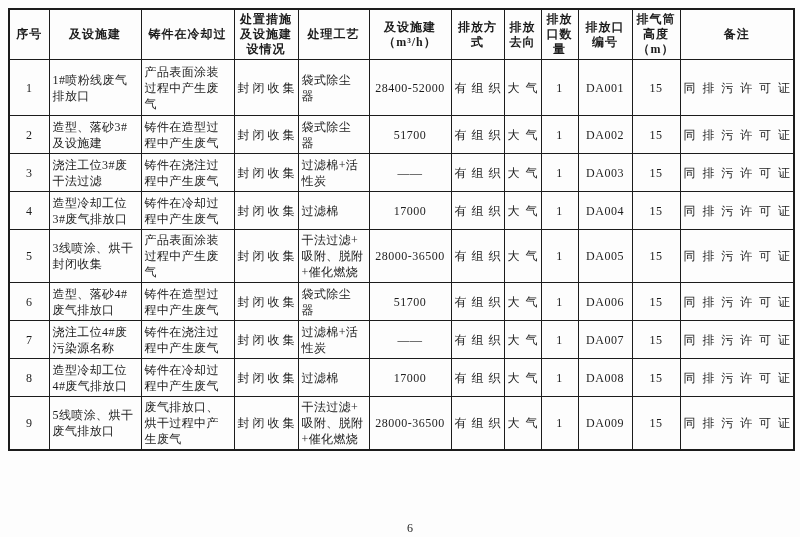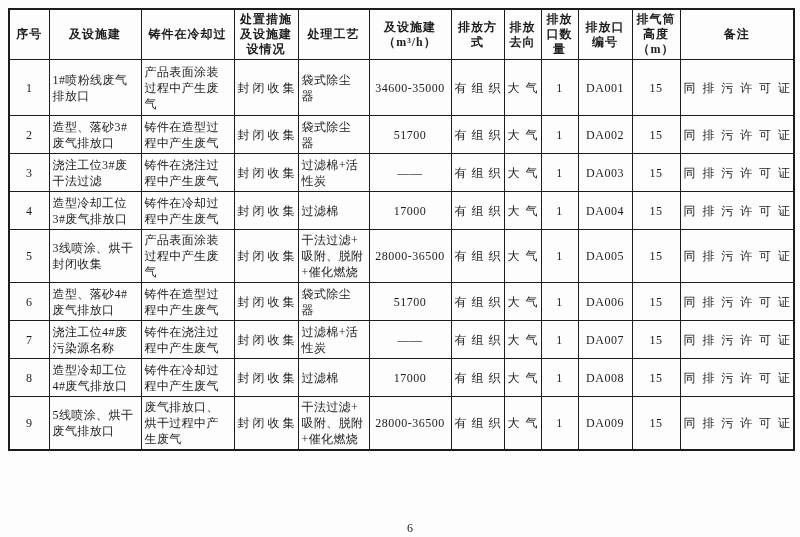--- a/index.html
+++ b/index.html
@@ -135,32 +135,32 @@
         <tr>
           <td class="c-num">1</td>
           <td class="c-jtext">1#喷粉线废气
 排放口</td>
           <td class="c-jtext">产品表面涂装
 过程中产生废
 气</td>
           <td class="c-dist">封闭收集</td>
           <td class="c-jtext">袋式除尘
 器</td>
-          <td class="c-num">34600-35000</td>
+          <td class="c-num">28400-52000</td>
           <td class="c-dist">有组织</td>
           <td class="c-dist">大气</td>
           <td class="c-num">1</td>
           <td class="c-num">DA001</td>
           <td class="c-num">15</td>
           <td class="c-dist">同排污许可证</td>
         </tr>
         <tr>
           <td class="c-num">2</td>
           <td class="c-jtext">造型、落砂3#
-废气排放口</td>
+及设施建</td>
           <td class="c-jtext">铸件在造型过
 程中产生废气</td>
           <td class="c-dist">封闭收集</td>
           <td class="c-jtext">袋式除尘
 器</td>
           <td class="c-num">51700</td>
           <td class="c-dist">有组织</td>
           <td class="c-dist">大气</td>
           <td class="c-num">1</td>
           <td class="c-num">DA002</td>

